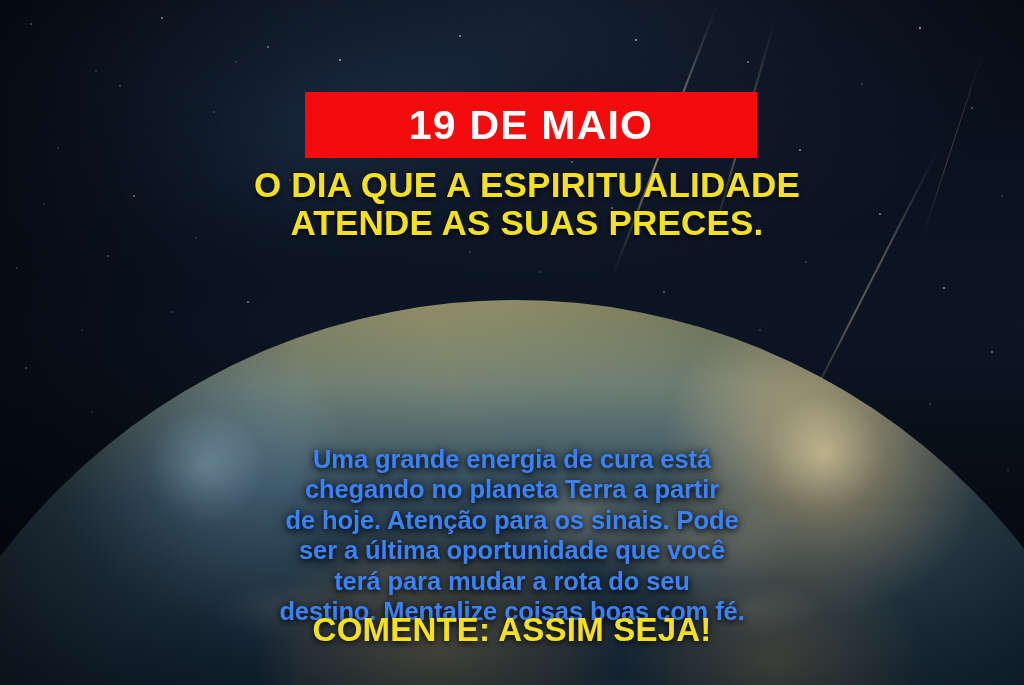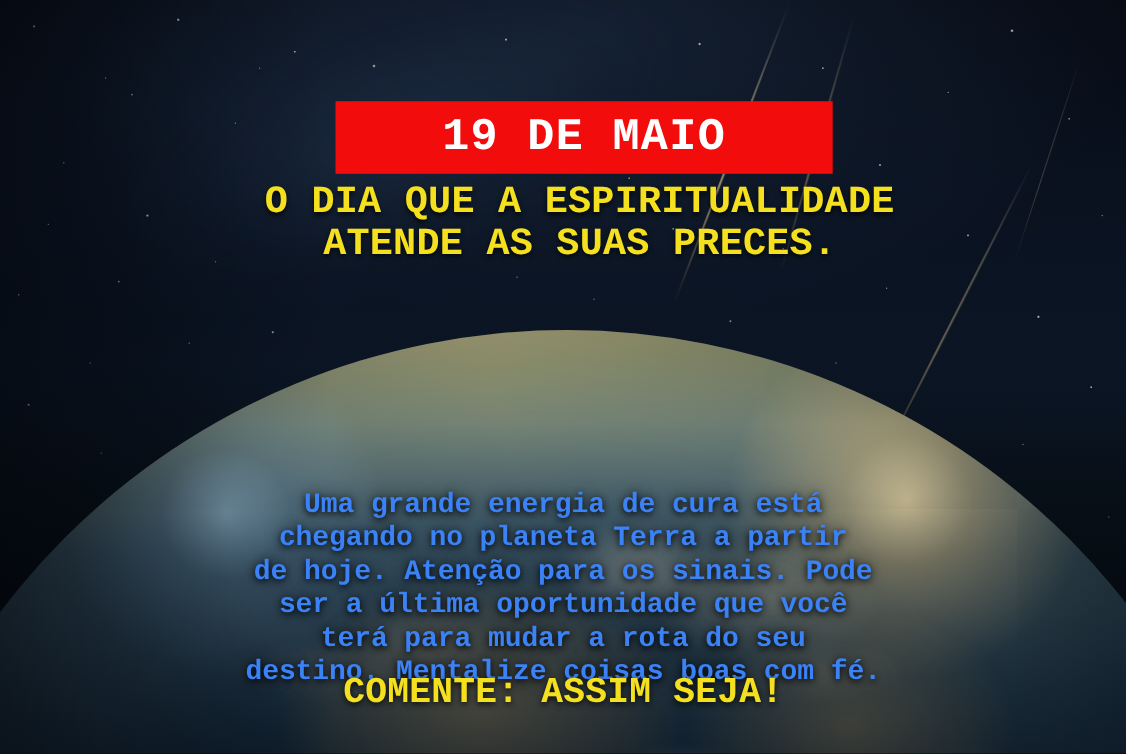--- a/index.html
+++ b/index.html
@@ -10,21 +10,20 @@
   body {
     font-family: "Liberation Sans", sans-serif;
   }
 
   .poster {
     position: relative;
     width: 1024px;
     height: 685px;
     overflow: hidden;
     background: #05080f;
-    font-family: Liberation Mono, monospace;
   }
 
   
   .space {
     position: absolute;
     inset: 0;
     background:
       radial-gradient(ellipse 70% 55% at 52% 4%, rgba(30,48,72,0.55) 0%, rgba(10,16,28,0) 70%),
       radial-gradient(ellipse 48% 40% at 18% 14%, rgba(24,40,62,0.45) 0%, rgba(8,12,22,0) 72%),
       linear-gradient(180deg, #070b14 0%, #0a1220 26%, #0b1524 48%, #081018 70%, #05080e 100%);

